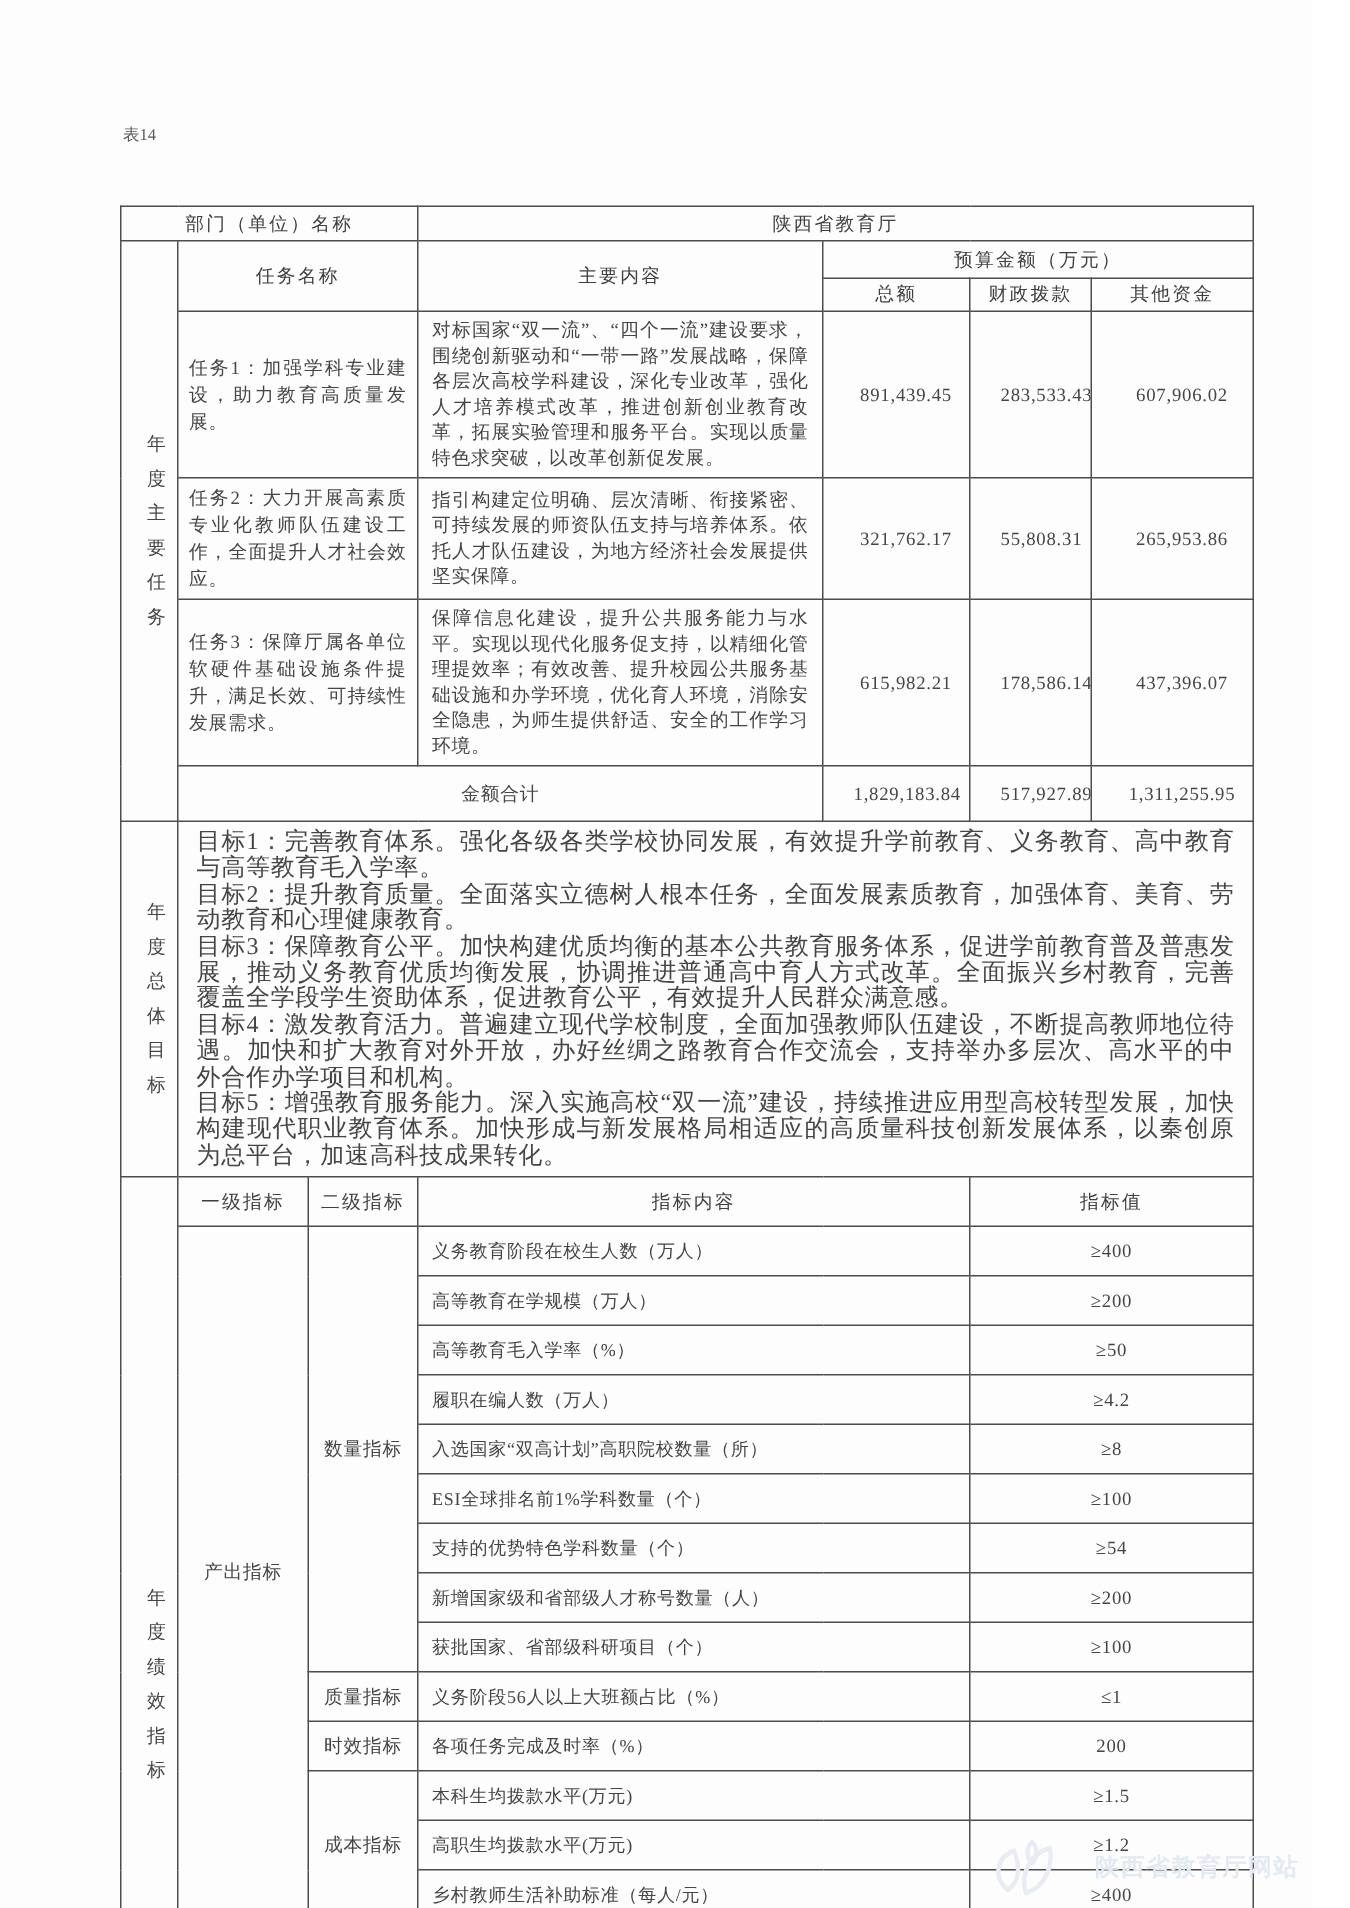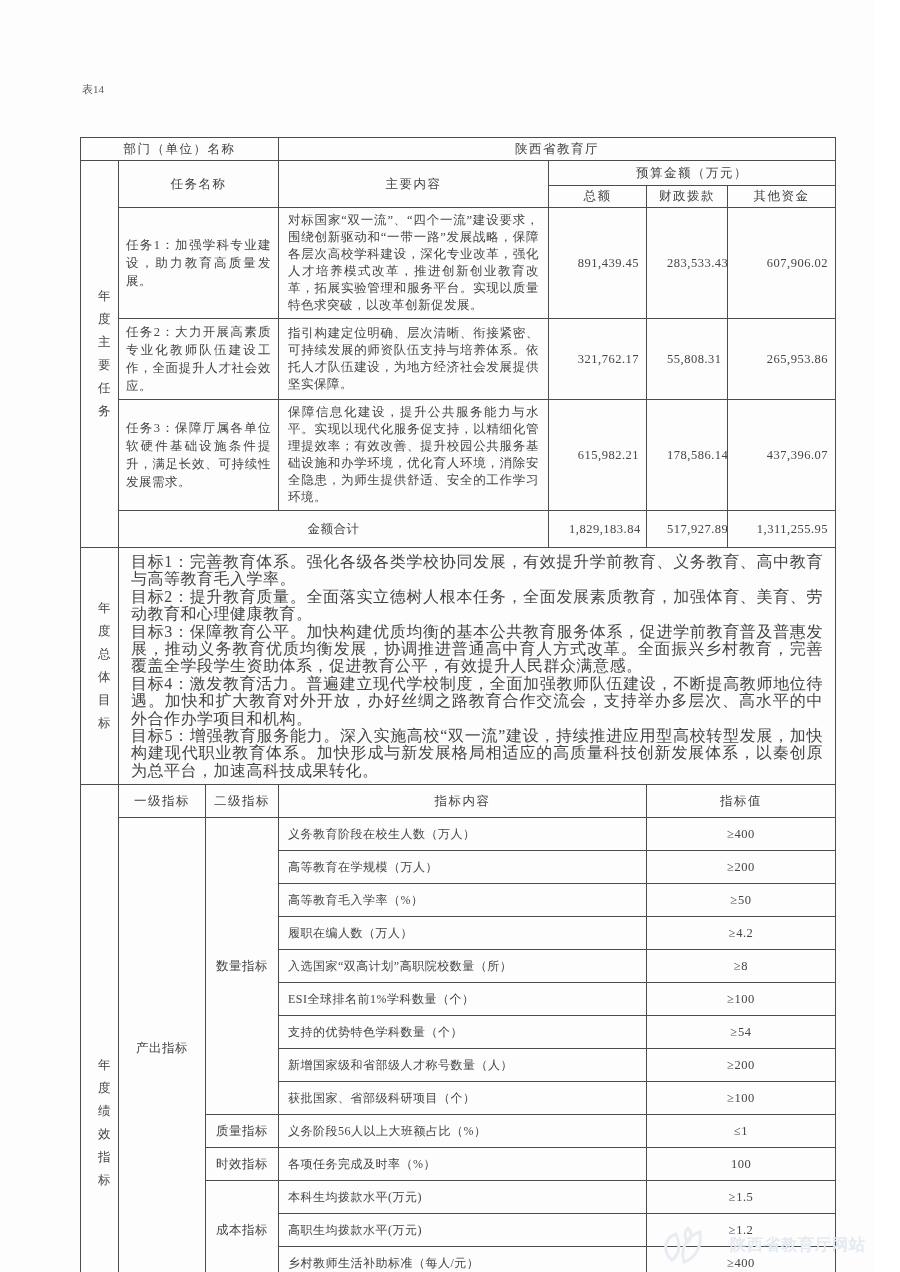--- a/index.html
+++ b/index.html
@@ -7,21 +7,21 @@
     position:relative;width:874px;height:1272px;background:#fdfdfd;overflow:hidden;
     font-family:"Liberation Serif","DejaVu Serif",serif;color:#474747;
   }
   .sheet-label{position:absolute;left:82px;top:82px;font-size:11px;color:#5a5a5a;}
   .doc-title{position:absolute;left:0;top:103px;width:100%;text-align:center;
     font-size:18px;font-weight:bold;color:#1e1e1e;letter-spacing:1.5px;}
   table.main{position:absolute;left:80px;top:137px;width:755px;border-collapse:collapse;table-layout:fixed;}
   td{border:1px solid #4d4d4d;font-size:12.5px;color:#454545;padding:2px 4px;
      vertical-align:middle;letter-spacing:0.5px;overflow:hidden;}
   .c{text-align:center;}
-  .r{text-align:right;padding-right:7px;padding-left:20px;}
+  .r{text-align:center;padding-right:7px;padding-left:20px;}
   .hdr{text-align:center;letter-spacing:1.5px;color:#3f3f3f;}
   .name{padding:4px 7px;line-height:18px;text-align:justify;}
   .content{padding:4px 9px;line-height:17px;text-align:justify;}
   .goals{padding:5px 12px;line-height:17.4px;text-align:justify;font-size:16px;}
   .ind{padding:2px 9px;font-size:12px;}
   .vlabel{text-align:center;line-height:23px;padding:17px;letter-spacing:1px;}
   .gapline{word-spacing:11px;}
   .kpi-label{vertical-align:middle;padding-top:170px;}
   tr.cut td{border-bottom:none;}
   .no-bb{border-bottom:none;}
@@ -168,21 +168,21 @@
       <td colspan="2" class="c">≥100</td>
     </tr>
     <tr style="height:33px">
       <td class="c">质量指标</td>
       <td colspan="2" class="ind">义务阶段56人以上大班额占比（%）</td>
       <td colspan="2" class="c">≤1</td>
     </tr>
     <tr style="height:33px">
       <td class="c">时效指标</td>
       <td colspan="2" class="ind">各项任务完成及时率（%）</td>
-      <td colspan="2" class="c">100</td>
+      <td colspan="2" class="c">200</td>
     </tr>
     <tr style="height:33px">
       <td rowspan="3" class="c">成本指标</td>
       <td colspan="2" class="ind">本科生均拨款水平(万元)</td>
       <td colspan="2" class="c">≥1.5</td>
     </tr>
     <tr style="height:33px">
       <td colspan="2" class="ind">高职生均拨款水平(万元)</td>
       <td colspan="2" class="c">≥1.2</td>
     </tr>

